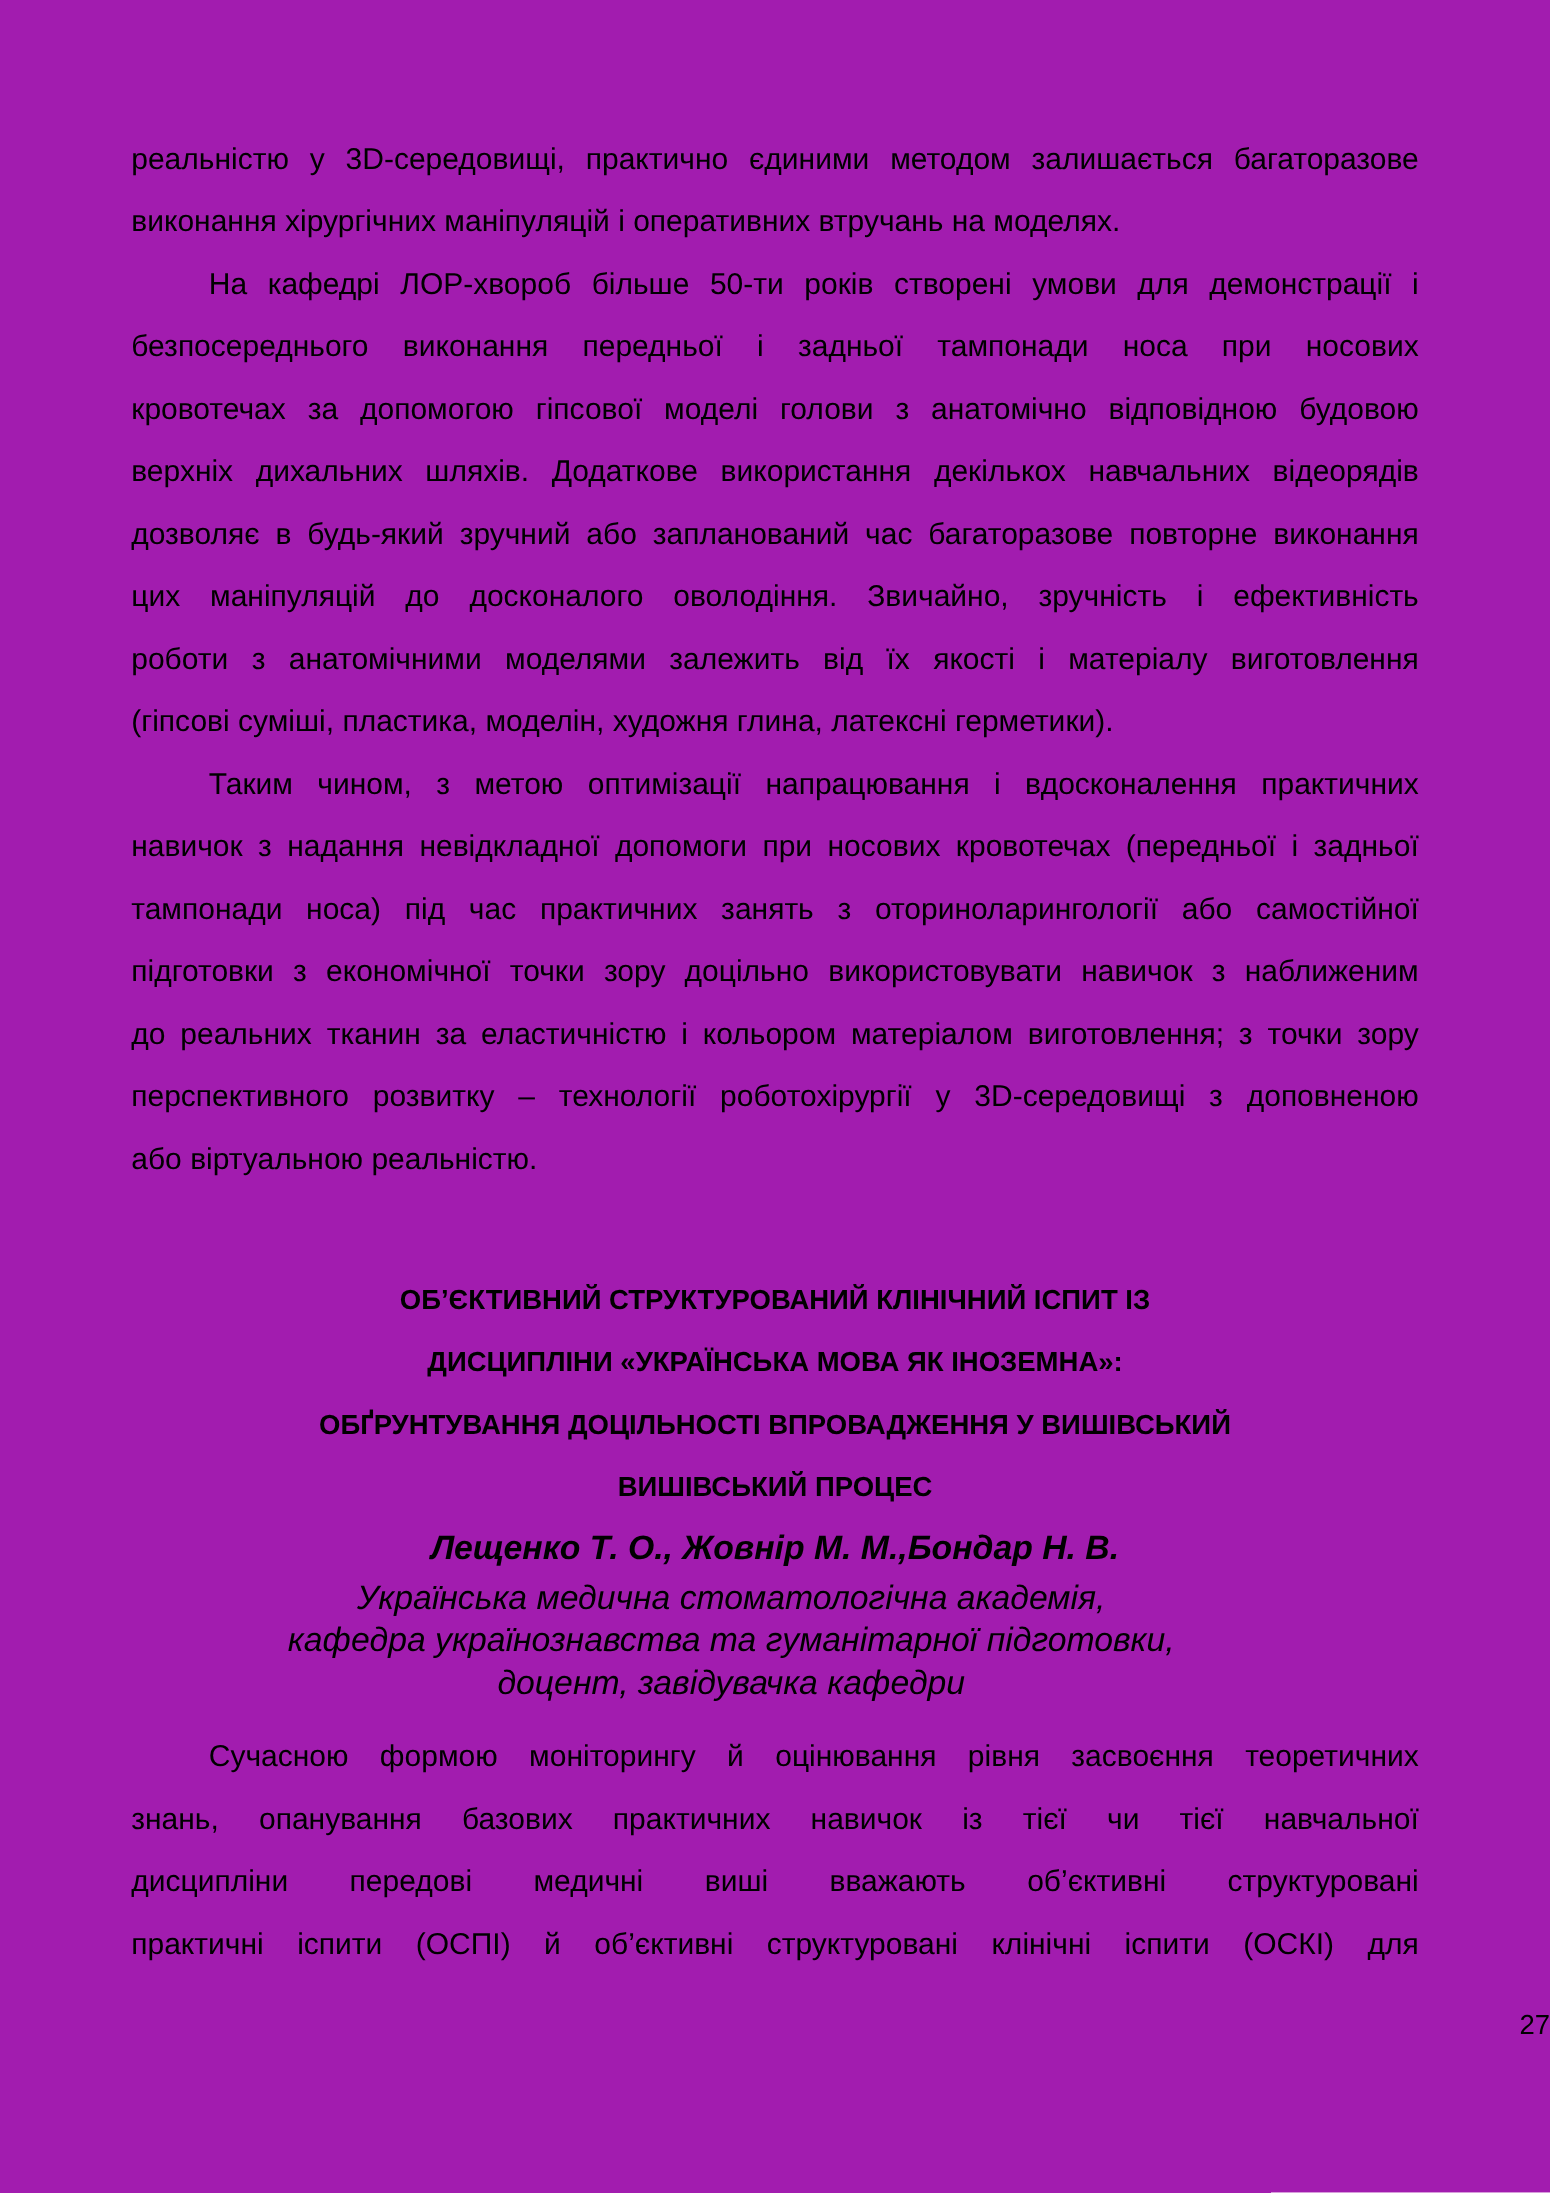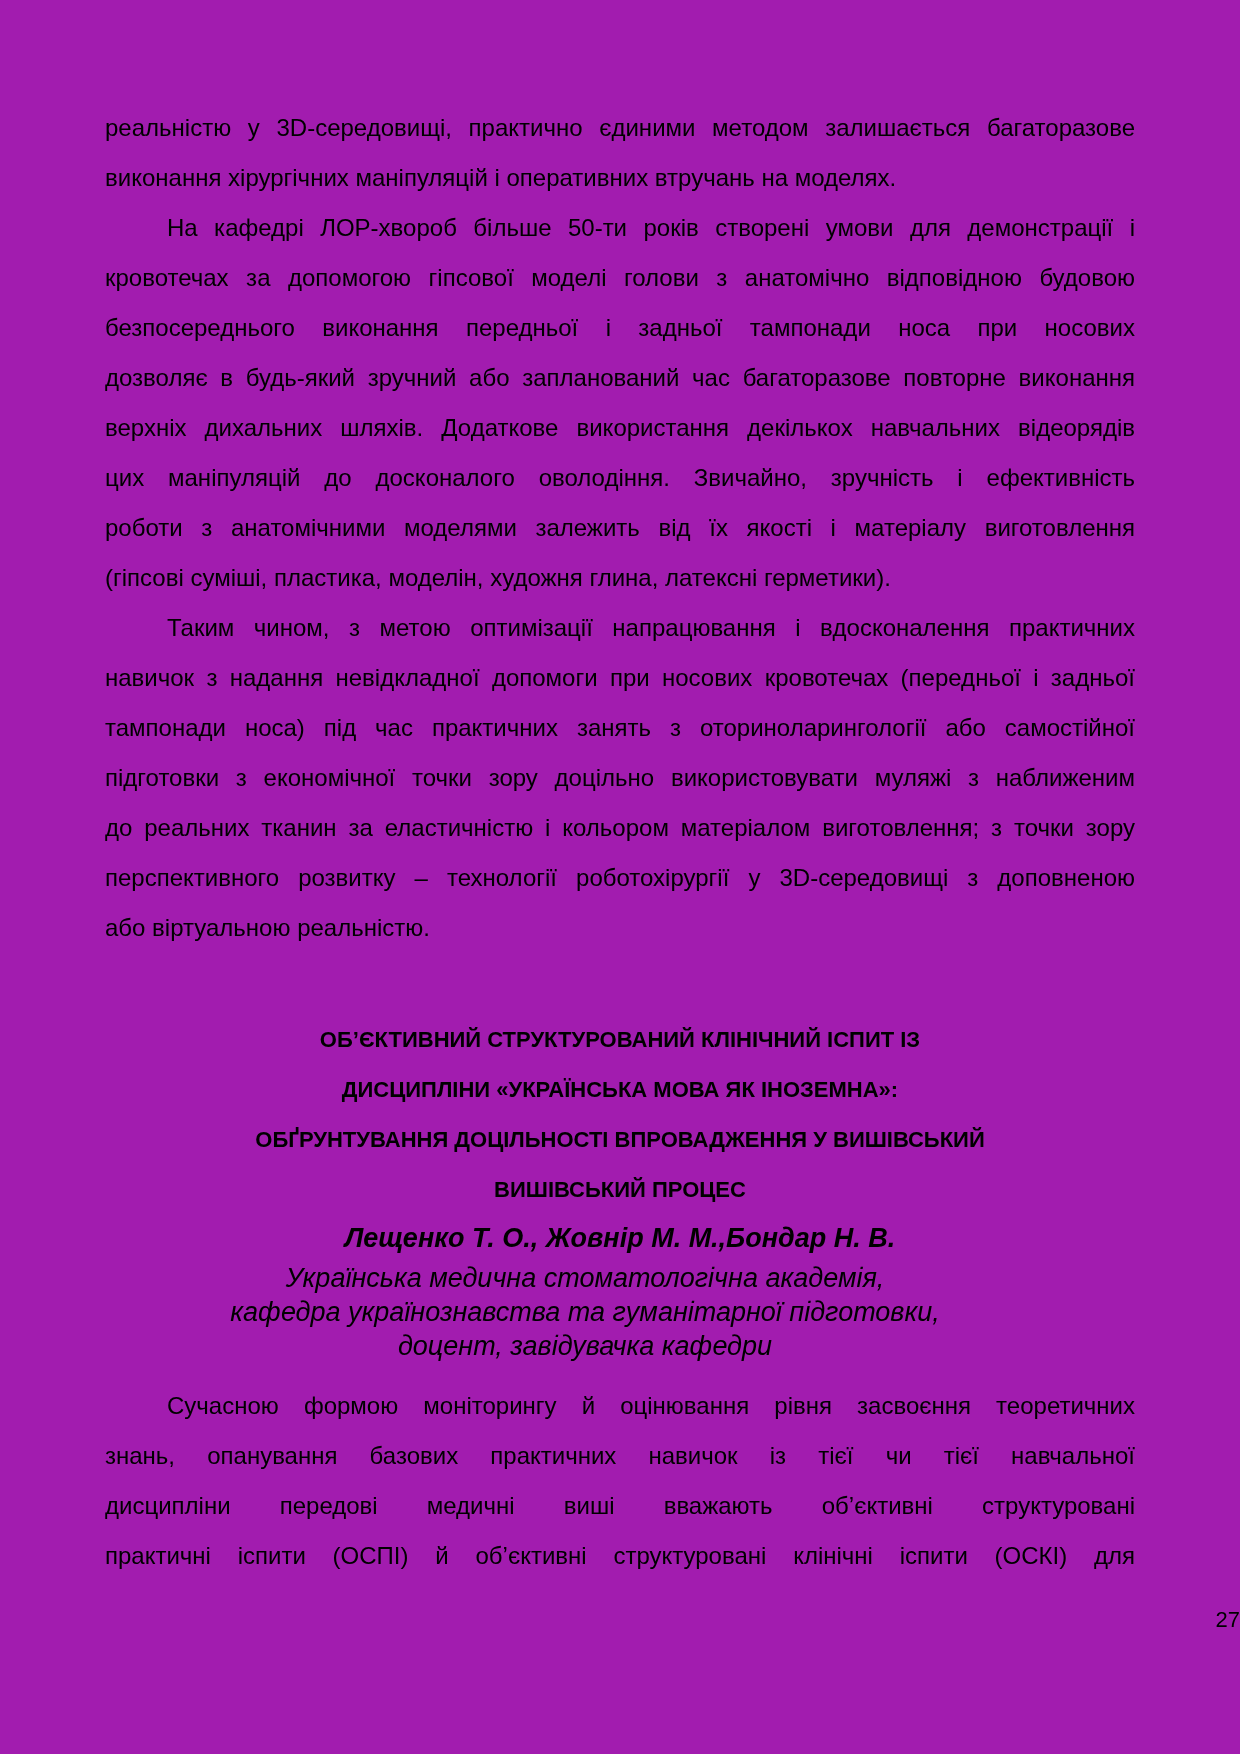--- a/index.html
+++ b/index.html
@@ -68,34 +68,34 @@
 
 <div class="page">
 
   <div class="para">
       <div class="line">реальністю у 3D-середовищі, практично єдиними методом залишається багаторазове</div>
       <div class="line">виконання хірургічних маніпуляцій і оперативних втручань на моделях.</div>
     </div>
 
   <div class="para indent">
       <div class="line">На кафедрі ЛОР-хвороб більше 50-ти років створені умови для демонстрації і</div>
+      <div class="line">безпосереднього виконання передньої і задньої тампонади носа при носових</div>
       <div class="line">кровотечах за допомогою гіпсової моделі голови з анатомічно відповідною будовою</div>
-      <div class="line">безпосереднього виконання передньої і задньої тампонади носа при носових</div>
+      <div class="line">верхніх дихальних шляхів. Додаткове використання декількох навчальних відеорядів</div>
       <div class="line">дозволяє в будь-який зручний або запланований час багаторазове повторне виконання</div>
-      <div class="line">верхніх дихальних шляхів. Додаткове використання декількох навчальних відеорядів</div>
       <div class="line">цих маніпуляцій до досконалого оволодіння. Звичайно, зручність і ефективність</div>
       <div class="line">роботи з анатомічними моделями залежить від їх якості і матеріалу виготовлення</div>
       <div class="line">(гіпсові суміші, пластика, моделін, художня глина, латексні герметики).</div>
     </div>
 
   <div class="para indent">
       <div class="line">Таким чином, з метою оптимізації напрацювання і вдосконалення практичних</div>
       <div class="line">навичок з надання невідкладної допомоги при носових кровотечах (передньої і задньої</div>
       <div class="line">тампонади носа) під час практичних занять з оториноларингології або самостійної</div>
-      <div class="line">підготовки з економічної точки зору доцільно використовувати муляжі з наближеним</div>
+      <div class="line">підготовки з економічної точки зору доцільно використовувати навичок з наближеним</div>
       <div class="line">до реальних тканин за еластичністю і кольором матеріалом виготовлення; з точки зору</div>
       <div class="line">перспективного розвитку – технології роботохірургії у 3D-середовищі з доповненою</div>
       <div class="line">або віртуальною реальністю.</div>
     </div>
 
   <div class="title">
       <div class="line">ОБ’ЄКТИВНИЙ СТРУКТУРОВАНИЙ КЛІНІЧНИЙ ІСПИТ ІЗ</div>
       <div class="line">ДИСЦИПЛІНИ «УКРАЇНСЬКА МОВА ЯК ІНОЗЕМНА»:</div>
       <div class="line">ОБҐРУНТУВАННЯ ДОЦІЛЬНОСТІ ВПРОВАДЖЕННЯ У ВИШІВСЬКИЙ</div>
       <div class="line">ВИШІВСЬКИЙ ПРОЦЕС</div>

